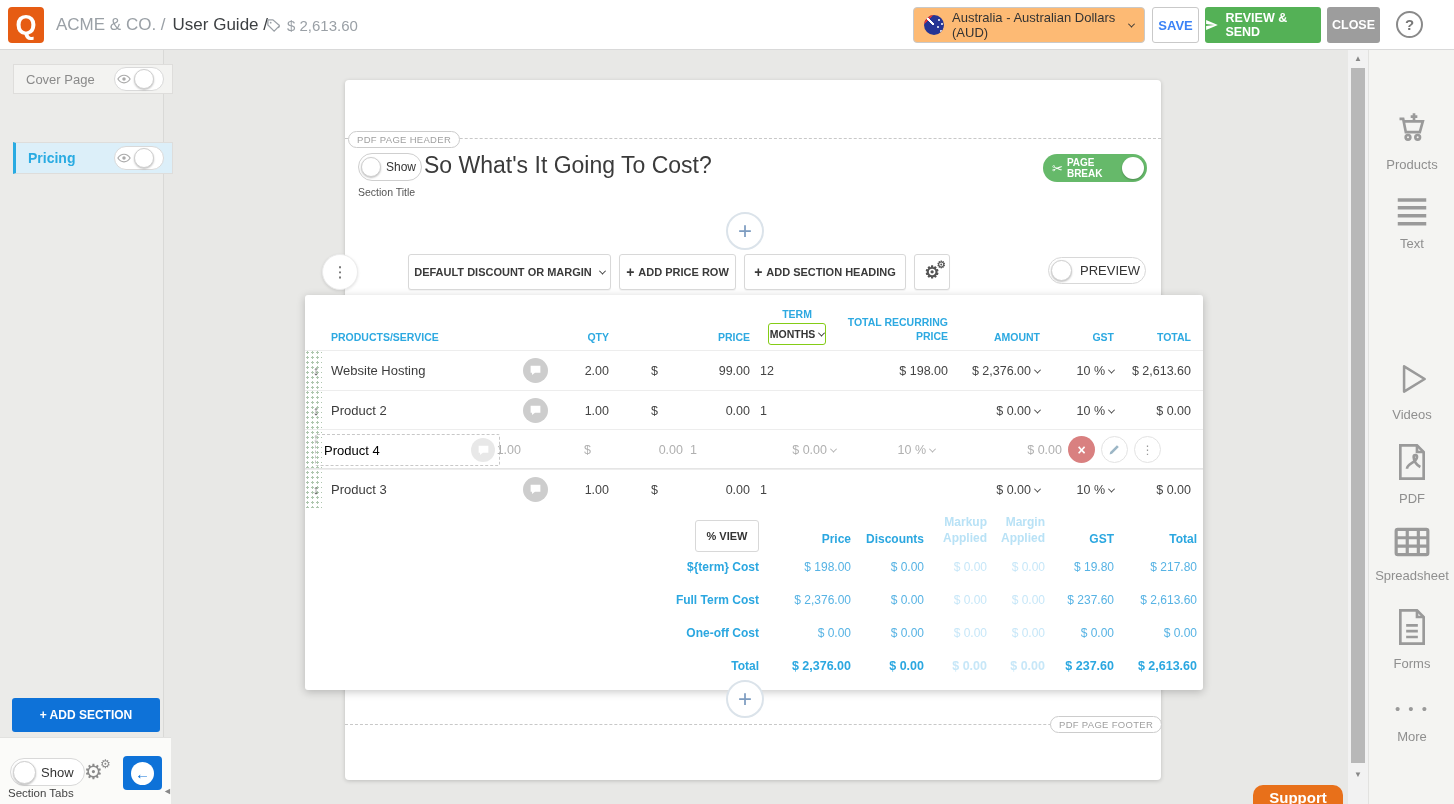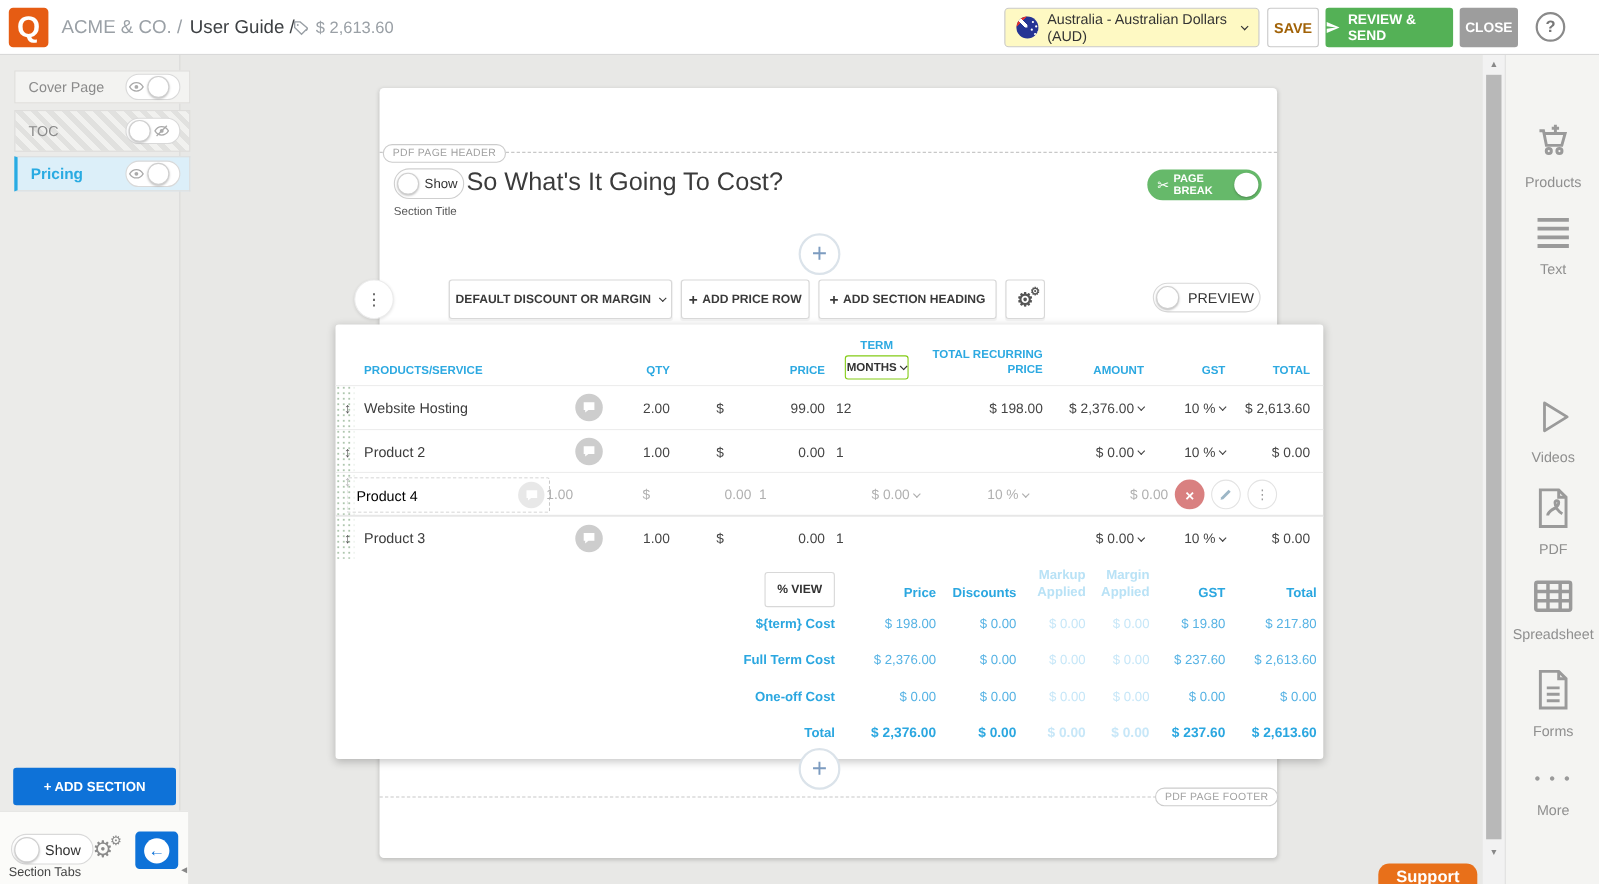--- a/index.html
+++ b/index.html
@@ -11,34 +11,34 @@
             border-bottom:1px solid #d9d9d9; z-index:30; }
   .logo { position:absolute; left:8px; top:7px; width:36px; height:36px; background:#e65c13;
           border-radius:4px; color:#fff; font-weight:bold; font-size:27px; display:flex;
           align-items:center; justify-content:center; }
   .crumb { position:absolute; left:56px; top:0; height:50px; display:flex; align-items:center;
            font-size:17px; }
   .crumb .co { color:#9aa0a6; }
   .crumb .doc { color:#3d4043; margin-left:7px; }
   .tagline { position:absolute; left:266px; top:0; height:50px; display:flex; align-items:center;
              gap:6px; color:#9aa0a6; font-size:15px; }
-  .currency { position:absolute; left:913px; top:7px; width:232px; height:36px; background:#fef9c3;
+  .currency { position:absolute; left:913px; top:7px; width:232px; height:36px; background:#fdba74;
               border:1px solid #c9c9c9; border-radius:4px; display:flex; align-items:center;
               padding:0 10px; gap:8px; font-size:13px; color:#333; cursor:pointer; }
   .flag { width:20px; height:20px; border-radius:50%; background:#253494; position:relative; overflow:hidden; flex:none; }
   .flag::before { content:""; position:absolute; left:-2px; top:-2px; width:12px; height:12px;
      background:linear-gradient(45deg,transparent 42%,#fff 42% 58%,transparent 58%),
                 linear-gradient(-45deg,transparent 42%,#d33 42% 58%,transparent 58%); }
   .flag::after { content:""; position:absolute; right:4px; top:4px; width:2px; height:2px; background:#fff;
      border-radius:50%; box-shadow:3px 4px 0 #fff,-1px 7px 0 #fff,5px 9px 0 #fff,2px 11px 0 #fff; }
   .chev { display:inline-block; width:5px; height:5px; border-right:1.6px solid currentColor;
           border-bottom:1.6px solid currentColor; transform:rotate(45deg) translate(-1px,-1px); margin-left:4px; }
   .tb-btn { position:absolute; top:7px; height:36px; border-radius:3px; font-size:13px; font-weight:bold;
             display:flex; align-items:center; justify-content:center; cursor:pointer; }
-  .btn-save { left:1152px; width:47px; background:#fff; border:1px solid #c9c9c9; color:#a16207; }
+  .btn-save { left:1152px; width:47px; background:#fff; border:1px solid #c9c9c9; color:#3b82f6; }
   .btn-send { left:1205px; width:116px; background:#54b156; color:#fff; gap:7px; font-size:12.5px; }
   .btn-close { left:1327px; width:53px; background:#9d9d9d; color:#fff; font-size:12.5px; }
   .help { position:absolute; left:1396px; top:11px; width:27px; height:27px; border:2px solid #8a8a8a;
           border-radius:50%; color:#777; font-weight:bold; font-size:15px; display:flex;
           align-items:center; justify-content:center; cursor:pointer; }
 
   
   .lsb { position:absolute; left:0; top:50px; width:164px; height:754px; background:#ebebe9;
          border-right:1px solid #d9d9d7; z-index:5; }
   .sec { position:absolute; left:0; width:160px; border:1px solid #dedddb; background:#f3f3f1;
@@ -226,31 +226,20 @@
     <div class="sec" style="left:13px; top:14px; height:30px;">
       <span class="lbl">Cover Page</span>
       <span class="toggle" style="width:50px">
         <svg width="14" height="14" viewBox="0 0 24 24">
             <path d="M1.5 12s4-6.5 10.5-6.5S22.5 12 22.5 12s-4 6.5-10.5 6.5S1.5 12 1.5 12z" fill="none" stroke="#aaa" stroke-width="2"></path>
             <circle cx="12" cy="12" r="3" fill="#aaa"></circle>
           </svg>
         <span class="knob"></span>
       </span>
     </div>
-    <div class="sec sec-toc" style="left:13px; top:50px; height:38px;">
-      <span class="lbl">TOC</span>
-      <span class="toggle" style="width:50px">
-        <span class="knob"></span>
-        <svg width="14" height="14" viewBox="0 0 24 24">
-            <path d="M1.5 12s4-6.5 10.5-6.5S22.5 12 22.5 12s-4 6.5-10.5 6.5S1.5 12 1.5 12z" fill="none" stroke="#aaa" stroke-width="2"></path>
-            <circle cx="12" cy="12" r="3" fill="#aaa"></circle>
-            <line x1="4" y1="20" x2="20" y2="4" stroke="#aaa" stroke-width="2"></line>
-          </svg>
-      </span>
-    </div>
     <div class="sec sec-active" style="left:13px; top:92px; height:32px;">
       <span class="lbl">Pricing</span>
       <span class="toggle" style="width:50px">
         <svg width="14" height="14" viewBox="0 0 24 24">
             <path d="M1.5 12s4-6.5 10.5-6.5S22.5 12 22.5 12s-4 6.5-10.5 6.5S1.5 12 1.5 12z" fill="none" stroke="#aaa" stroke-width="2"></path>
             <circle cx="12" cy="12" r="3" fill="#aaa"></circle>
           </svg>
         <span class="knob"></span>
       </span>
     </div>

